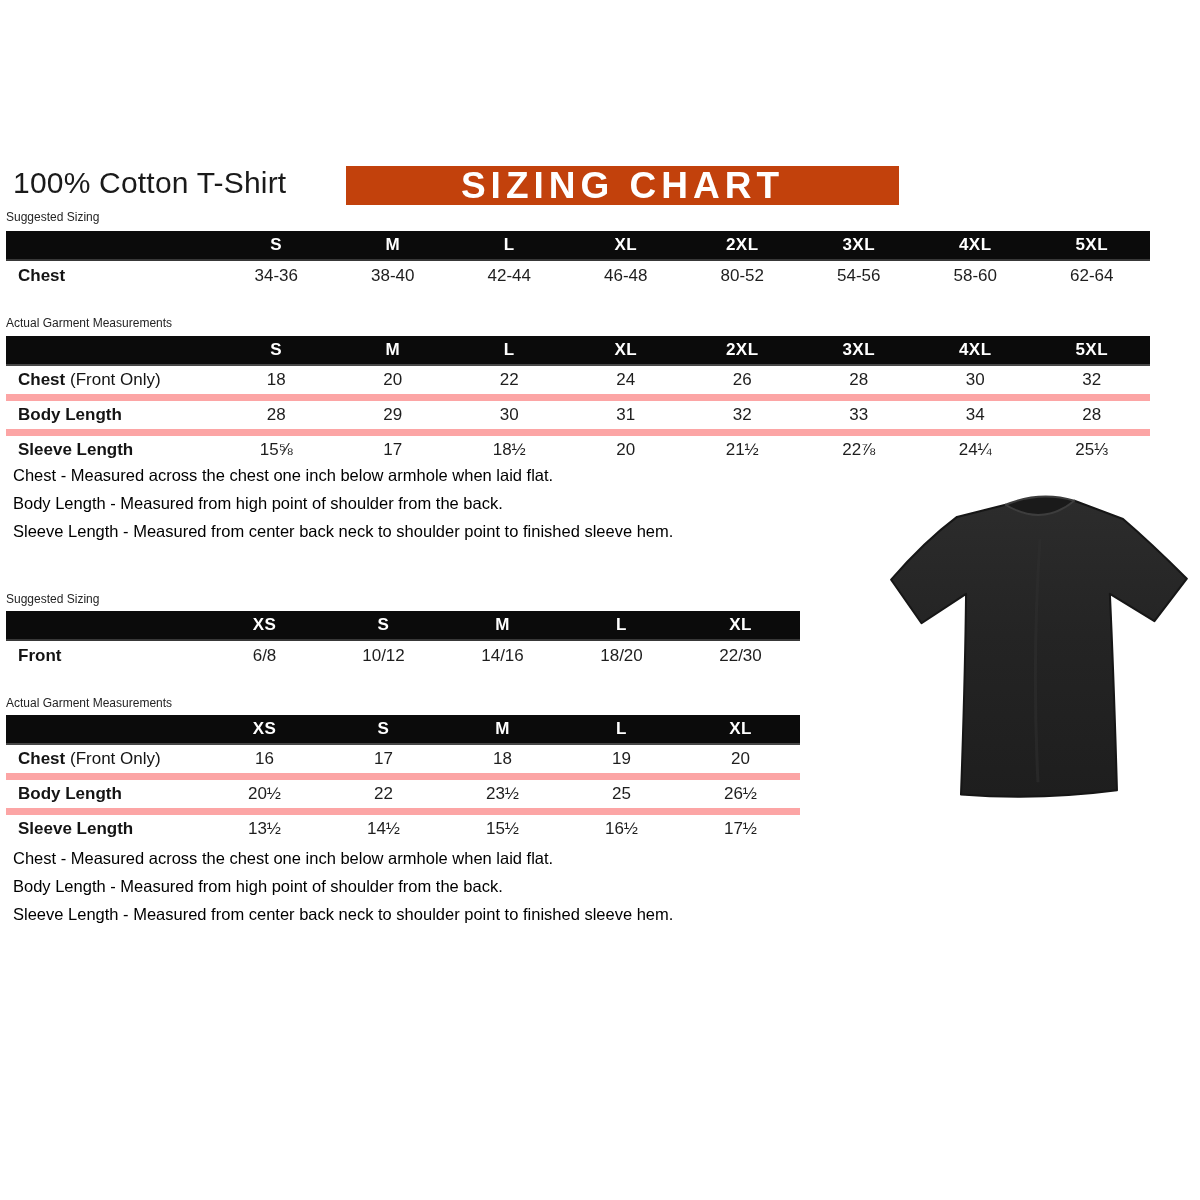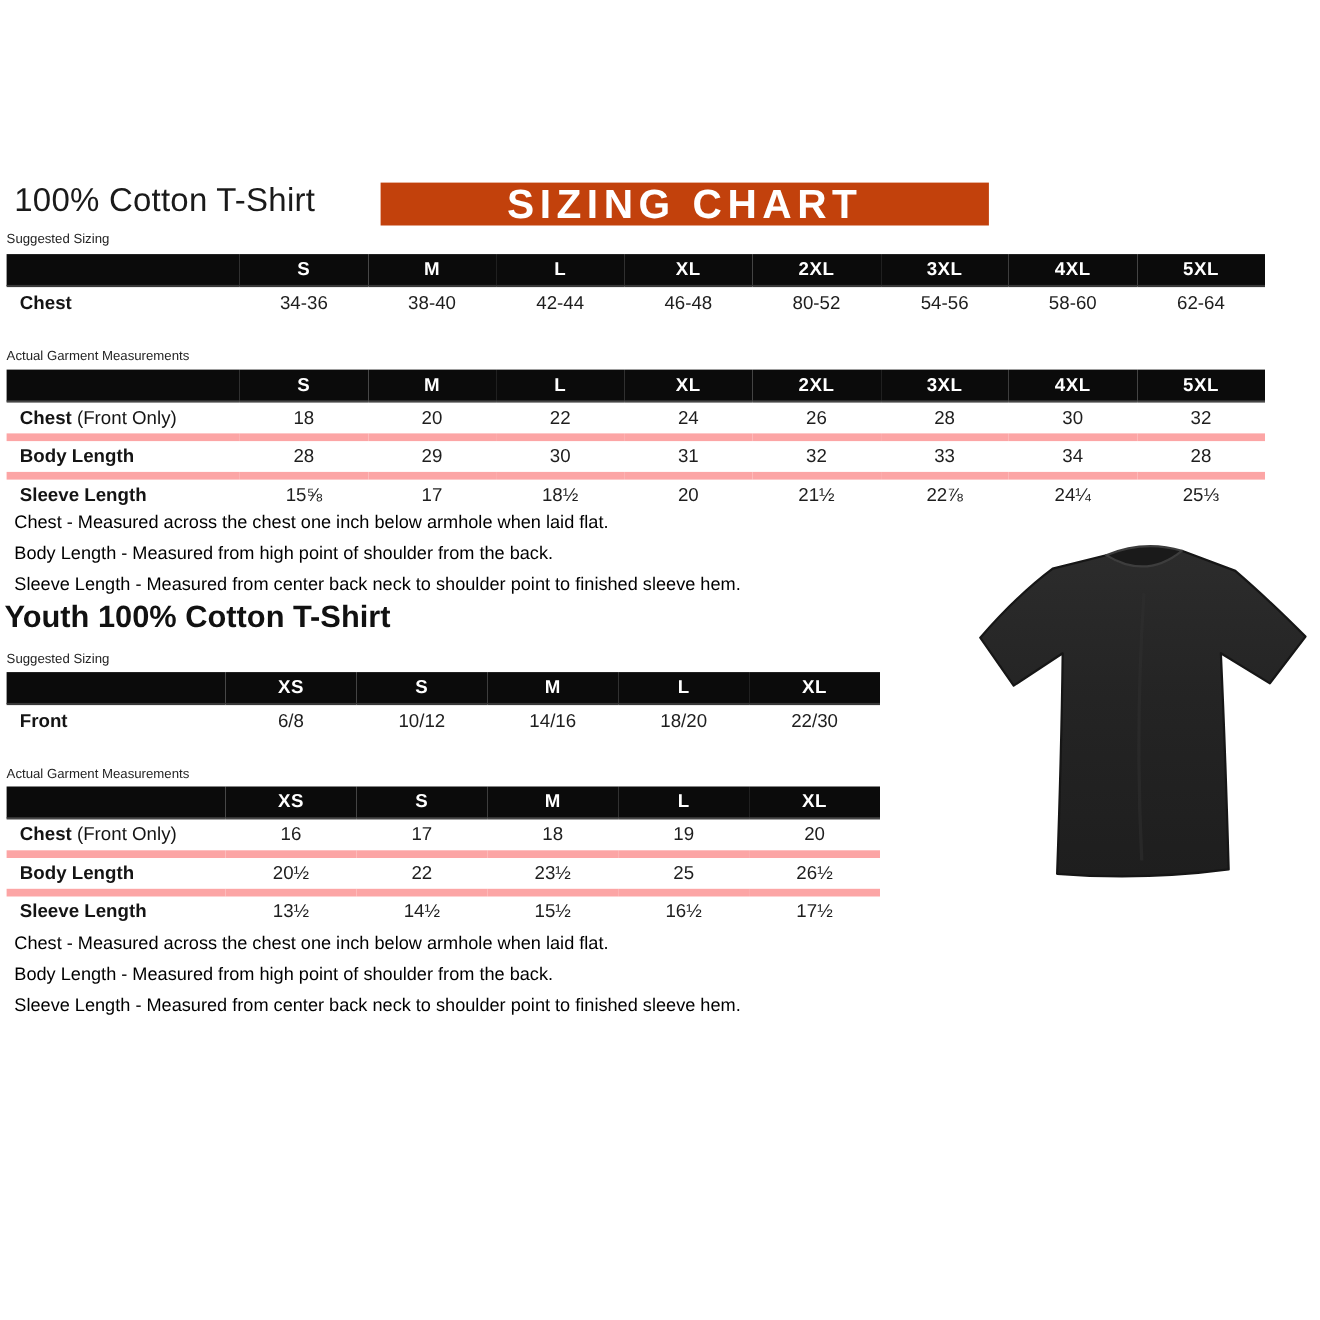--- a/index.html
+++ b/index.html
@@ -144,21 +144,20 @@
       </tr>
     </tbody>
   </table>
 
   <div class="notes" style="top:461px;">
     <div class="note">Chest - Measured across the chest one inch below armhole when laid flat.</div>
     <div class="note">Body Length - Measured from high point of shoulder from the back.</div>
     <div class="note">Sleeve Length - Measured from center back neck to shoulder point to finished sleeve hem.</div>
   </div>
 
-  <div class="title-youth">Youth 100% Cotton T-Shirt</div>
 
   <div class="section-label" style="top:592px; left:6px;">Suggested Sizing</div>
 
   <table class="size sug" style="top:611px; width:794px;">
     <colgroup>
         <col style="width:199px">
         <col span="5" style="width:119px">
       </colgroup>
     <thead>
       <tr>

